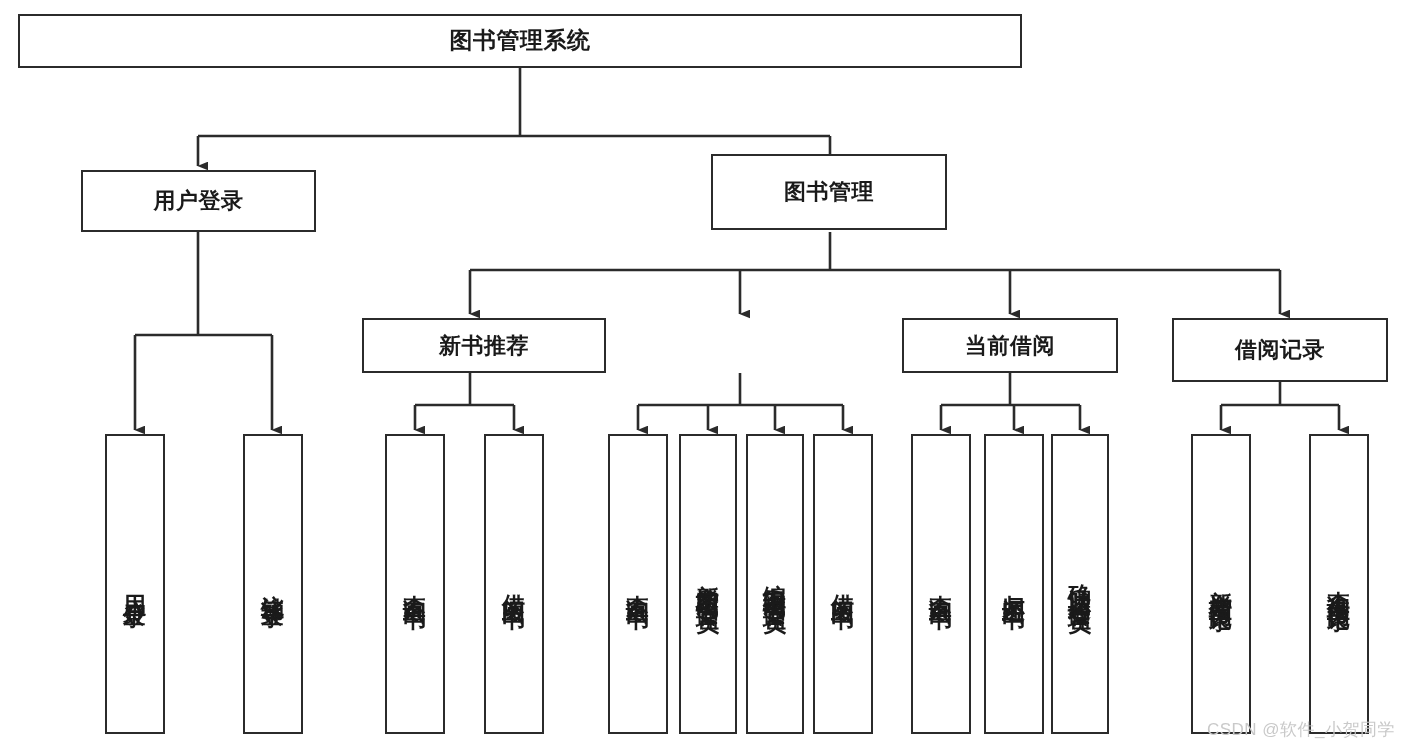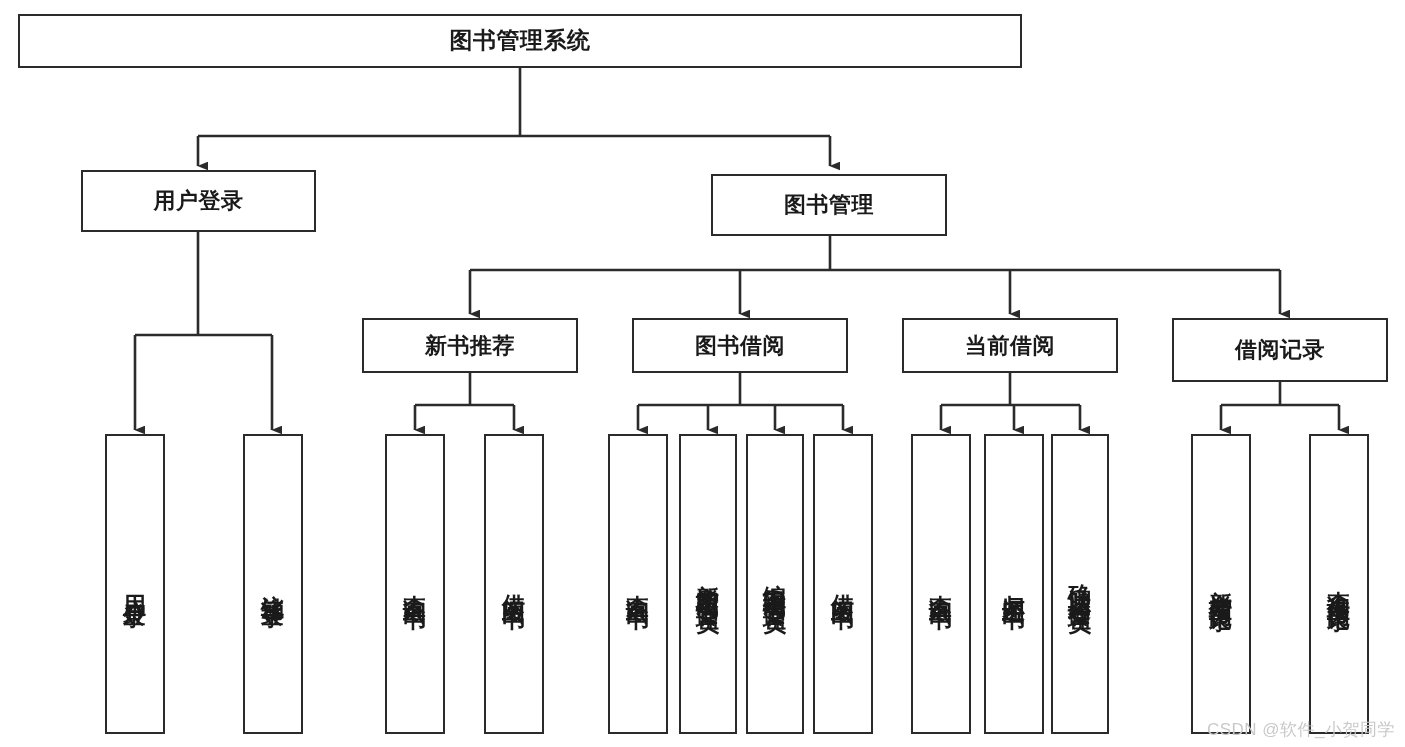--- a/index.html
+++ b/index.html
@@ -134,29 +134,26 @@
     </g>
   </svg>
 
   <div class="node horiz root" style="left: 18px; top: 14px; width: 1004px; height: 54px; border-color: rgb(43, 43, 43); background: rgb(255, 255, 255); color: rgb(26, 26, 26);">
     <span class="node-label">图书管理系统</span>
   </div>
 
   <div class="node horiz" style="left: 81px; top: 170px; width: 235px; height: 62px; border-color: rgb(43, 43, 43); background: rgb(255, 255, 255); color: rgb(26, 26, 26);">
     <span class="node-label">用户登录</span>
   </div>
-  <div class="node horiz" style="left: 711px; top: 174px; width: 236px; height: 62px; border-color: rgb(43, 43, 43); background: rgb(255, 255, 255); color: rgb(26, 26, 26);">
+  <div class="node horiz" style="left: 711px; top: 154px; width: 236px; height: 76px; border-color: rgb(43, 43, 43); background: rgb(255, 255, 255); color: rgb(26, 26, 26);">
     <span class="node-label">图书管理</span>
   </div>
 
-  <div class="node horiz" style="left: 362px; top: 318px; width: 216px; height: 55px; border-color: rgb(43, 43, 43); background: rgb(255, 255, 255); color: rgb(26, 26, 26);">
+  <div class="node horiz" style="left: 362px; top: 318px; width: 244px; height: 55px; border-color: rgb(43, 43, 43); background: rgb(255, 255, 255); color: rgb(26, 26, 26);">
     <span class="node-label">新书推荐</span>
-  </div>
-  <div class="node horiz" style="left: 632px; top: 318px; width: 216px; height: 55px; border-color: rgb(43, 43, 43); background: rgb(255, 255, 255); color: rgb(26, 26, 26);">
-    <span class="node-label">图书借阅</span>
   </div>
   <div class="node horiz" style="left: 902px; top: 318px; width: 216px; height: 55px; border-color: rgb(43, 43, 43); background: rgb(255, 255, 255); color: rgb(26, 26, 26);">
     <span class="node-label">当前借阅</span>
   </div>
   <div class="node horiz" style="left: 1172px; top: 318px; width: 216px; height: 64px; border-color: rgb(43, 43, 43); background: rgb(255, 255, 255); color: rgb(26, 26, 26);">
     <span class="node-label">借阅记录</span>
   </div>
 
   <div class="node vert" style="left: 105px; top: 434px; width: 60px; height: 300px; border-color: rgb(43, 43, 43); background: rgb(255, 255, 255); color: rgb(26, 26, 26);">
     <span class="node-label">用户登录</span>

